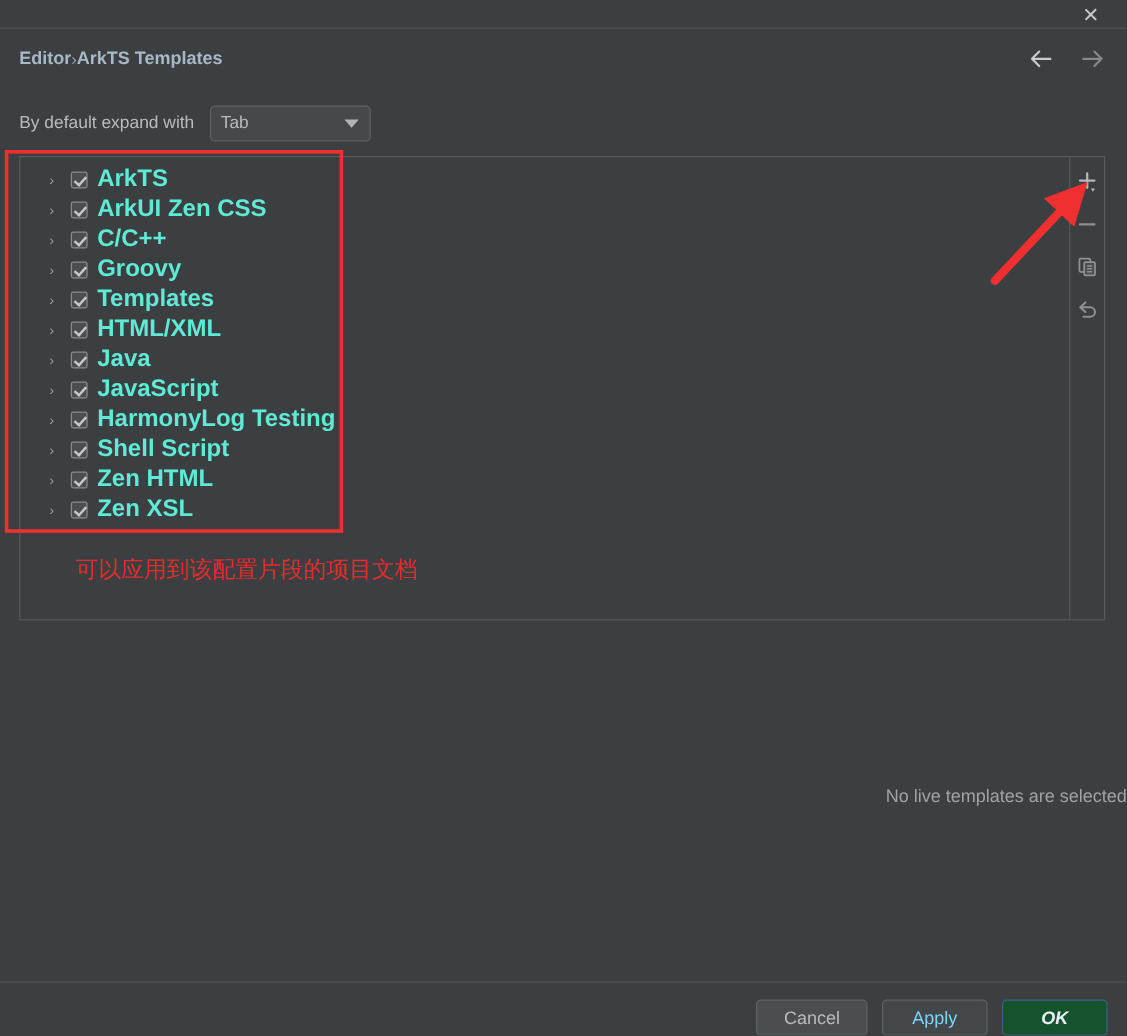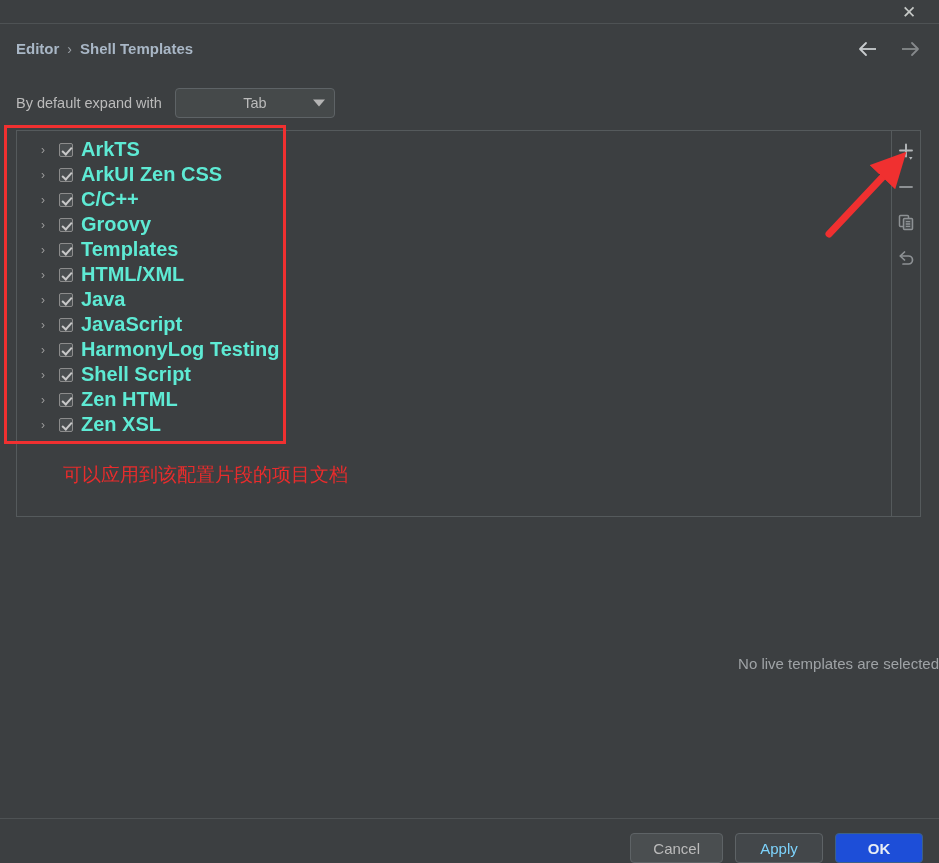--- a/index.html
+++ b/index.html
@@ -19,42 +19,41 @@
   .close-btn {
     position: absolute; right: 16px; top: 0px; width: 28px; height: 24px;
     display: flex; align-items: center; justify-content: center;
     color: #c5c8c6; font-size: 17px; line-height: 1;
   }
 
   
   .breadcrumb {
     position: absolute; left: 16px; top: 40px;
     font-size: 15px; font-weight: bold; color: #a9b7c6;
-    display: flex; align-items: center; gap: 8px; white-space: nowrap;
+    display: flex; align-items: center; gap: 0; white-space: nowrap;
   }
   .crumb-sep { color: #9aa0a6; font-weight: normal; font-size: 14px; }
 
   .nav-arrows {
     position: absolute; right: 18px; top: 38px;
     display: flex; align-items: center; gap: 20px;
   }
   .nav-arrow { width: 22px; height: 22px; display: block; }
 
   
   .expand-row {
     position: absolute; left: 16px; top: 88px;
     display: flex; align-items: center; gap: 13px;
   }
   .expand-label { font-size: 14.5px; color: #bbbbbb; }
   .combo {
-    width: 160px; height: 30px; background: #45494a;
+    width: 134px; height: 30px; background: #45494a;
     border: 1px solid #5e6366; border-radius: 4px;
     display: flex; align-items: center; padding: 4px 8px;
     position: relative;
-    justify-content: center;
   }
   .combo-value { font-size: 14.5px; color: #bbbbbb; }
   .combo-arrow {
     position: absolute; right: 9px; top: 50%; transform: translateY(-50%);
     width: 0; height: 0; border-left: 6px solid transparent;
     border-right: 6px solid transparent; border-top: 7px solid #b4b4b4;
   }
 
   
   .panel {
@@ -133,36 +132,36 @@
     display: flex; align-items: center; gap: 12px;
   }
   .btn {
     height: 30px; min-width: 88px; padding: 0 22px; border-radius: 4px;
     display: flex; align-items: center; justify-content: center;
     font-size: 15px; border: 1px solid #5e6366; background: #4a4e50;
     color: #bbbbbb; white-space: nowrap;
   }
   .btn.disabled { color: #7dd3fc; background: #43474a; }
   .btn.primary {
-    background: #1d4ed8; border-color: #3d6185; color: #e8eef5; font-weight: bold;
+    background: #14532d; border-color: #3d6185; color: #e8eef5; font-weight: bold; font-style: italic;
   }
 </style>
 </head>
 <body>
 
 <div id="root">
 
   <div class="titlebar">
     <div class="close-btn">✕</div>
   </div>
 
   <div class="breadcrumb">
     <span>Editor</span>
     <span class="crumb-sep">›</span>
-    <span>Shell Templates</span>
+    <span>ArkTS Templates</span>
   </div>
 
   <div class="nav-arrows">
     <span class="nav-arrow">
       <svg width="22" height="22" viewBox="0 0 22 22">
         <path d="M3 11 H19" stroke="#c8ccce" stroke-width="1.8" fill="none"></path>
         <path d="M9 5 L3 11 L9 17" stroke="#c8ccce" stroke-width="1.8" fill="none" stroke-linecap="round" stroke-linejoin="round"></path>
       </svg>
     </span>
     <span class="nav-arrow">

